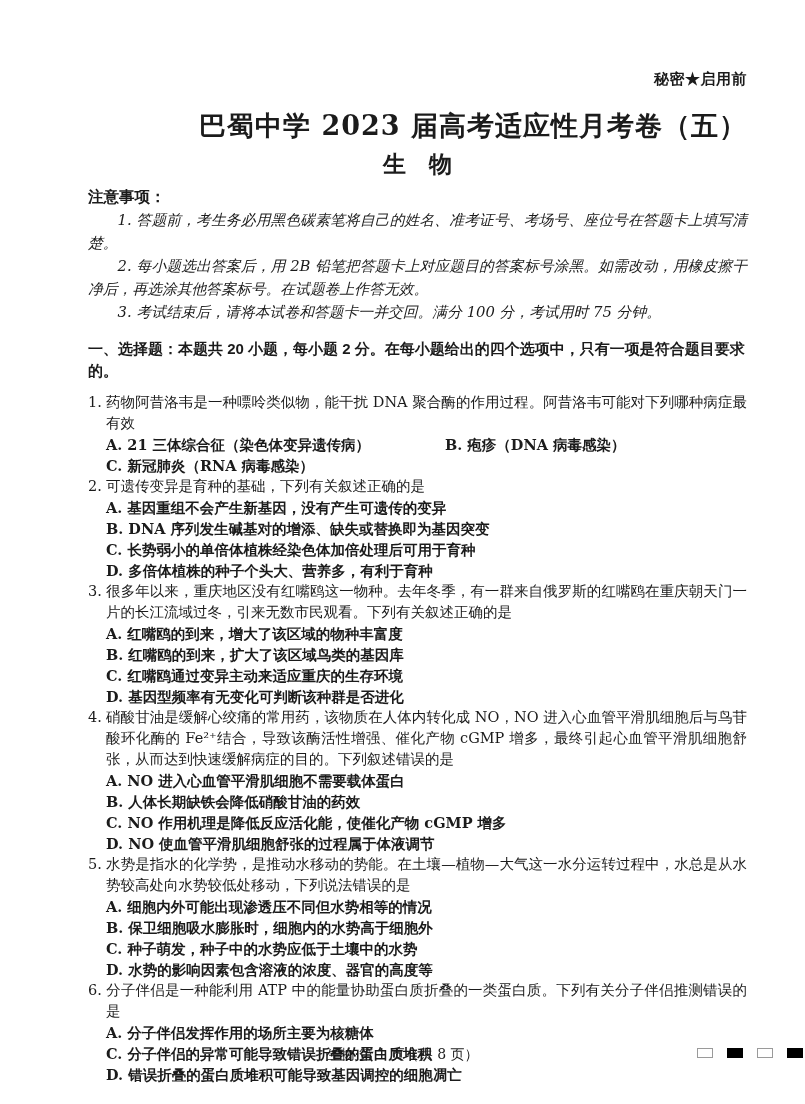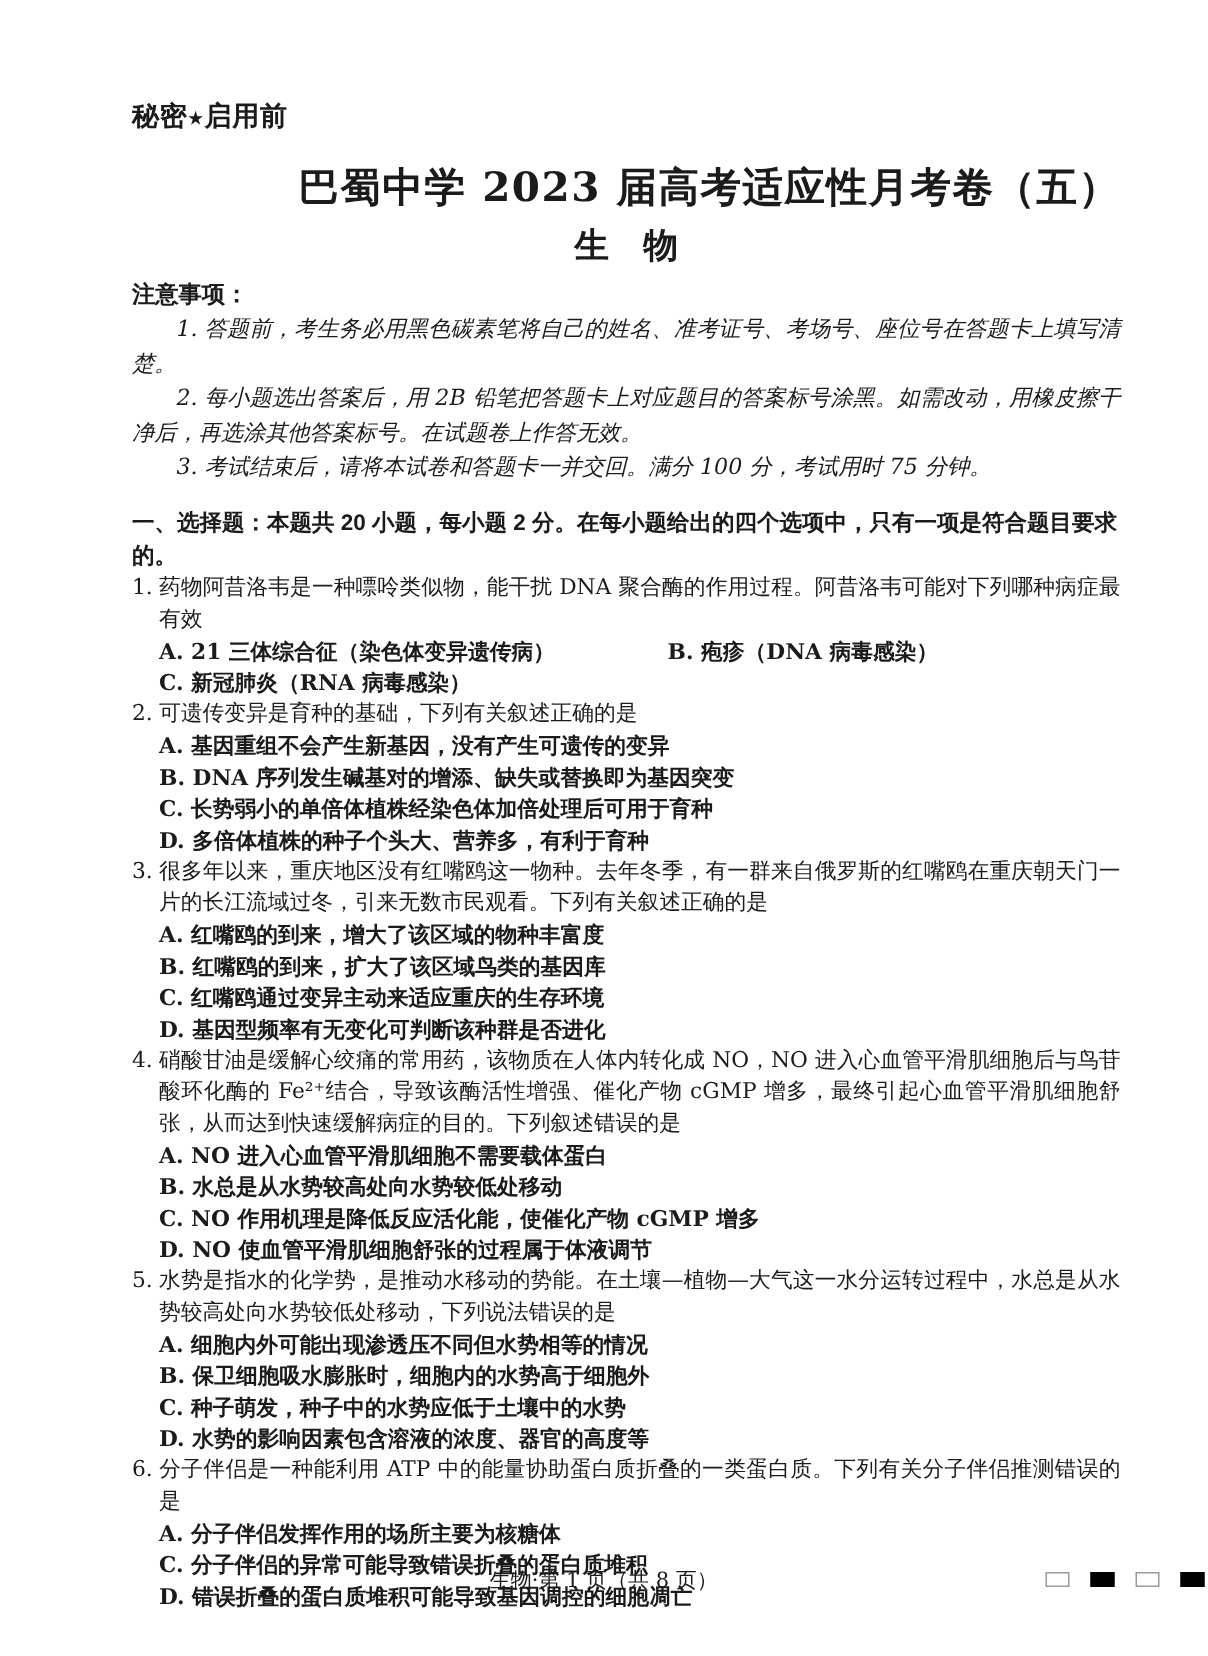--- a/index.html
+++ b/index.html
@@ -16,25 +16,26 @@
     color: #1b1b1b;
   }
   .page {
     box-sizing: border-box;
     width: 805px;
     height: 1104px;
     padding: 70px 58px 0 88px;
     position: relative;
   }
   .classification {
-    font-family: Liberation Mono, monospace;
-    font-weight: 700;
-    font-size: 18px;
+    font-family: Liberation Sans, sans-serif;
+    font-weight: 700;
+    font-size: 15px;
     line-height: 18px;
     letter-spacing: 0.5px;
+    text-align: right;
   }
   .page-title {
     margin: 22px 0 0 0;
     text-align: right;
     font-size: 27px;
     line-height: 32px;
     font-weight: 700;
     letter-spacing: 1px;
   }
   .subject-title {
@@ -55,21 +56,21 @@
   }
   .notice-item {
     font-style: italic;
     font-size: 14.8px;
     line-height: 23px;
     text-indent: 2em;
     text-align: justify;
   }
   .section-heading {
     margin-top: 15px;
-    margin-bottom: 0;
+    margin-bottom: 10px;
     font-family: "Liberation Sans", "DejaVu Sans", sans-serif;
     font-weight: 700;
     font-size: 15px;
     line-height: 22px;
   }
   .question {
     font-size: 14.5px;
     line-height: 21px;
   }
   .stem {
@@ -175,21 +176,21 @@
           <div class="option">B. 红嘴鸥的到来，扩大了该区域鸟类的基因库</div>
           <div class="option">C. 红嘴鸥通过变异主动来适应重庆的生存环境</div>
           <div class="option">D. 基因型频率有无变化可判断该种群是否进化</div>
         </div>
   </div>
 
   <div class="question">
     <div class="stem"><span class="qnum">4.</span><span class="stem-text">硝酸甘油是缓解心绞痛的常用药，该物质在人体内转化成 NO，NO 进入心血管平滑肌细胞后与鸟苷酸环化酶的 Fe²⁺结合，导致该酶活性增强、催化产物 cGMP 增多，最终引起心血管平滑肌细胞舒张，从而达到快速缓解病症的目的。下列叙述错误的是</span></div>
     <div class="options one-col">
           <div class="option">A. NO 进入心血管平滑肌细胞不需要载体蛋白</div>
-          <div class="option">B. 水总是从水势较高处向水势较低处移动</div>
+          <div class="option">B. 人体长期缺铁会降低硝酸甘油的药效</div>
           <div class="option">C. NO 作用机理是降低反应活化能，使催化产物 cGMP 增多</div>
           <div class="option">D. NO 使血管平滑肌细胞舒张的过程属于体液调节</div>
         </div>
   </div>
 
   <div class="question">
     <div class="stem"><span class="qnum">5.</span><span class="stem-text">水势是指水的化学势，是推动水移动的势能。在土壤—植物—大气这一水分运转过程中，水总是从水势较高处向水势较低处移动，下列说法错误的是</span></div>
     <div class="options one-col">
           <div class="option">A. 细胞内外可能出现渗透压不同但水势相等的情况</div>
           <div class="option">B. 保卫细胞吸水膨胀时，细胞内的水势高于细胞外</div>

